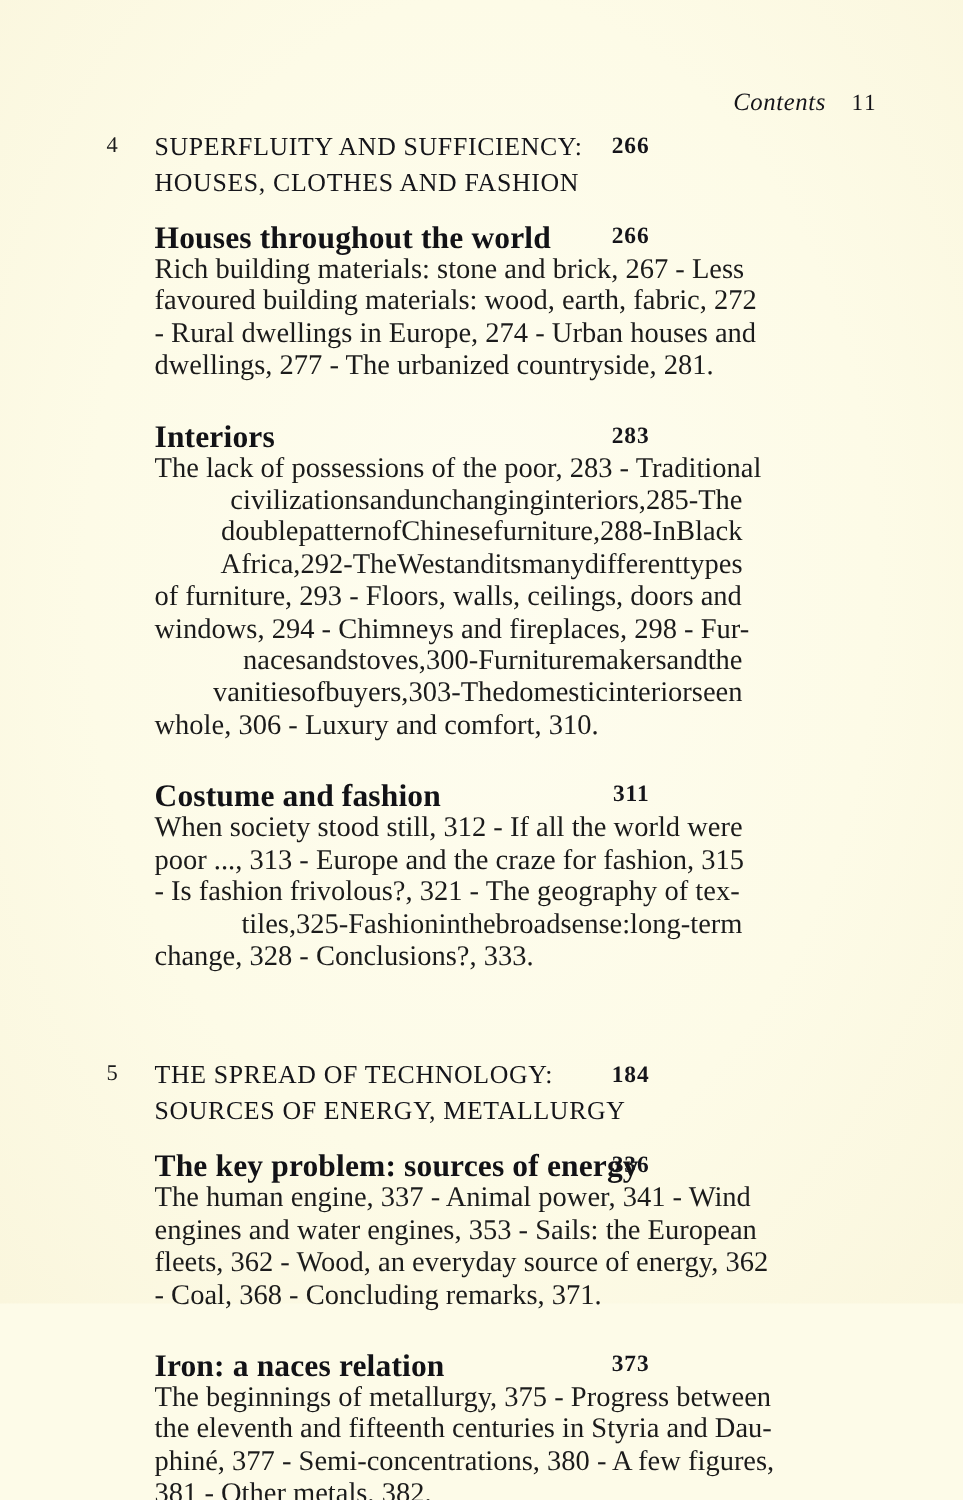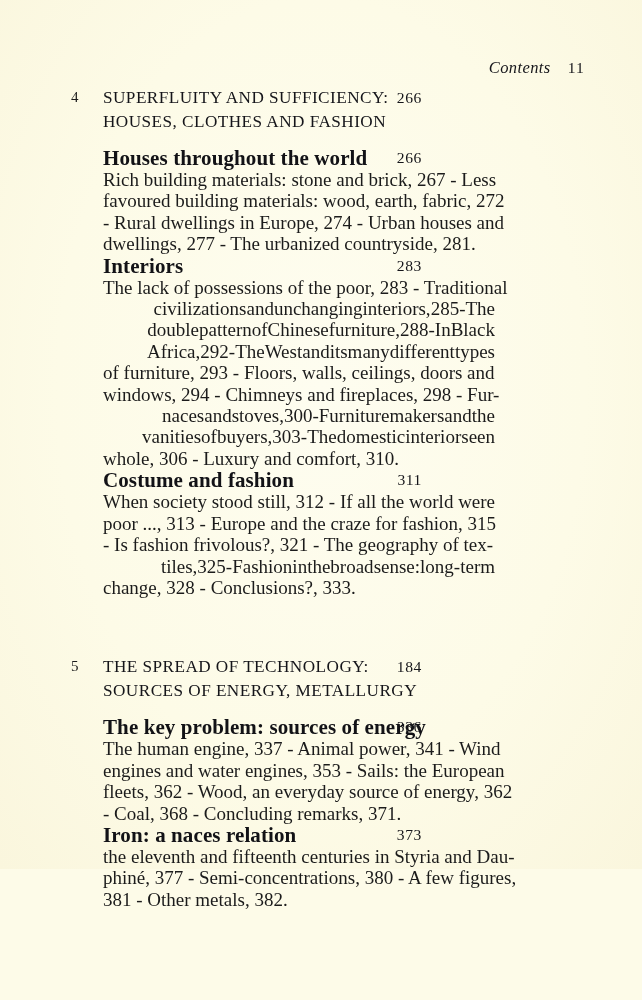--- a/index.html
+++ b/index.html
@@ -77,21 +77,21 @@
     font-size: 17.2px;
     line-height: 23.5px;
     letter-spacing: 0.45px;
     color: #15151a;
     text-transform: none;
     max-width: 392px;
   }
   .chapter-title .ct-line { display: block; white-space: nowrap; }
 
   
-  .section { position: relative; margin-top: 1px; }
+  .section { position: relative; margin-top: 26px; }
   .section.first { margin-top: 15px; }
 
   .section-head {
     font-weight: bold;
     font-size: 21px;
     line-height: 21px;
     color: #121216;
     letter-spacing: 0.1px;
   }
 
@@ -112,25 +112,26 @@
   .section-body .ln.just {
     display: flex;
     justify-content: flex-end;
     white-space: nowrap;
   }
   .section-body .ln.just > span { white-space: pre; }
 
   
   .folio {
     position: absolute;
-    right: 73px;
+    right: 62px;
     font-size: 15.6px;
     letter-spacing: 0.6px;
     color: #15151a;
     white-space: nowrap;
+    font-weight: bold;
   }
   .folio.chap { top: 3px; }
   .folio.sect { top: 1px; }
 </style>
 </head>
 <body>
 
 <div class="page">
 
   <div class="running-head">
@@ -260,20 +261,21 @@
             <span class="ln">The human engine, 337 - Animal power, 341 - Wind</span>
             <span class="ln">engines and water engines, 353 - Sails: the European</span>
             <span class="ln">fleets, 362 - Wood, an everyday source of energy, 362</span>
             <span class="ln">- Coal, 368 - Concluding remarks, 371.</span>
           </div>
         </div>
         <div class="section">
           <div class="section-head">Iron: a naces relation</div>
           <div class="folio sect">373</div>
           <div class="section-body">
+            <span class="ln">The beginnings of metallurgy, 375 - Progress between</span>
             <span class="ln">the eleventh and fifteenth centuries in Styria and Dau-</span>
             <span class="ln">phiné, 377 - Semi-concentrations, 380 - A few figures,</span>
             <span class="ln">381 - Other metals, 382.</span>
           </div>
         </div>
       </div>
     </div>
 
 </div>
 

